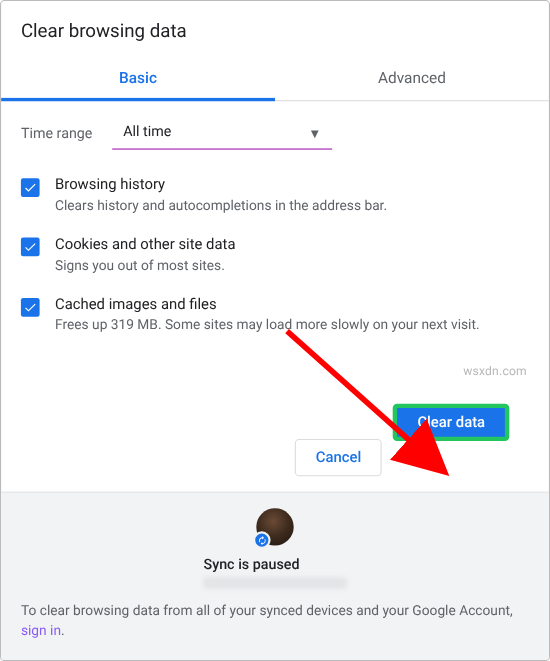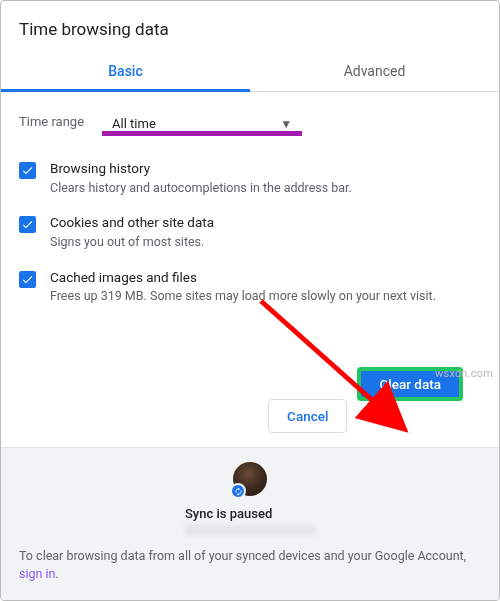--- a/index.html
+++ b/index.html
@@ -6,50 +6,50 @@
   html, body { width: 500px; height: 601px; font-family: "Segoe UI", Roboto, Arial, sans-serif; background: #fff; color: #202124; }
   .dialog { width: 500px; height: 601px; border: 1px solid #bbb; border-radius: 4px; display: flex; flex-direction: column; position: relative; overflow: hidden; }
   .title { font-size: 17px; font-weight: 400; color: #202124; padding: 18px 18px 14px 18px; }
   .tabs { display: flex; border-bottom: 1px solid #ddd; }
   .tab { flex: 1; text-align: center; font-size: 14px; padding: 10px 0 12px 0; color: #5f6368; cursor: pointer; position: relative; }
   .tab.active { color: #1a73e8; font-weight: 500; }
   .tab.active::after { content: ""; position: absolute; left: 0; right: 0; bottom: -1px; height: 3px; background: #1a73e8; }
   .content { flex: 1; padding: 14px 18px 0 18px; display: flex; flex-direction: column; }
   .row-timer { display: flex; align-items: center; gap: 18px; margin-bottom: 24px; }
   .label-time { font-size: 13px; color: #5f6368; }
-  .select { display: flex; align-items: flex-end; justify-content: space-between; width: 200px; height: 30px; padding: 0 10px; border-bottom: 5px solid #a21caf; font-size: 13px; color: #202124; cursor: pointer; }
+  .select { display: flex; align-items: center; justify-content: space-between; width: 200px; height: 30px; padding: 0 10px; border-bottom: 1px solid #a21caf; font-size: 13px; color: #202124; cursor: pointer; }
   .select .arrow { color: #5f6368; font-size: 12px; }
   .option-row { display: flex; align-items: flex-start; gap: 14px; margin-bottom: 18px; }
   .checkbox { width: 17px; height: 17px; background: #1a73e8; border-radius: 2px; display: flex; align-items: center; justify-content: center; flex-shrink: 0; margin-top: 2px; cursor: pointer; }
   .checkbox svg { width: 13px; height: 13px; }
   .opt-text .primary { font-size: 13.5px; color: #202124; line-height: 1.3; }
   .opt-text .secondary { font-size: 12.5px; color: #5f6368; margin-top: 2px; line-height: 1.35; }
   .spacer { flex: 1; }
   .actions { display: flex; justify-content: flex-end; gap: 10px; padding: 12px 18px 14px 0; }
   .btn { font-size: 13.5px; font-weight: 500; height: 34px; padding: 0 18px; border-radius: 4px; cursor: pointer; display: flex; align-items: center; justify-content: center; }
   .btn-cancel { background: #fff; color: #1a73e8; border: 1px solid #dadce0; margin-top: 32px; }
   .btn-primary { background: #1a73e8; color: #fff; border: 4px solid #22c55e; }
   .footer { background: #f1f3f4; padding: 14px 18px 18px 18px; border-top: 1px solid #e2e4e6; }
   .sync-row { display: flex; align-items: center; gap: 10px; margin-bottom: 12px; position: relative; flex-direction: column; }
   .avatar { width: 34px; height: 34px; border-radius: 50%; background: radial-gradient(circle at 45% 35%, #6b4a36 0%, #3c2a1d 50%, #1f1510 100%); position: relative; }
   .avatar .badge { position: absolute; bottom: -3px; left: -3px; width: 16px; height: 16px; border-radius: 50%; background: #1a73e8; border: 2px solid #f1f3f4; display: flex; align-items: center; justify-content: center; }
   .avatar .badge svg { width: 9px; height: 9px; }
   .sync-text .line1 { font-size: 13px; color: #202124; font-weight: 500; }
   .sync-text .line2 { width: 130px; height: 10px; background: #e2e4e6; margin-top: 4px; border-radius: 2px; filter: blur(2px); }
   .footer-note { font-size: 12.5px; color: #5f6368; line-height: 1.4; }
   .footer-note .link { color: #8b5cf6; cursor: pointer; }
-  .watermark { position: absolute; right: 6px; top: 330px; font-size: 11px; color: #b7b7b7; transform: rotate(0); letter-spacing: 0.2px; margin-top: 36px; }
+  .watermark { position: absolute; right: 20px; top: 330px; font-size: 11px; color: #b7b7b7; transform: rotate(0); letter-spacing: 0.2px; }
   .arrow-annot { position: absolute; pointer-events: none; }
 </style>
 </head>
 <body>
 
 <div class="dialog">
 
-  <div class="title">Time browsing data</div>
+  <div class="title">Clear browsing data</div>
 
   <div class="tabs">
     <div class="tab active">
       <span>Basic</span>
     </div>
     <div class="tab">
       <span>Advanced</span>
     </div>
   </div>
 

